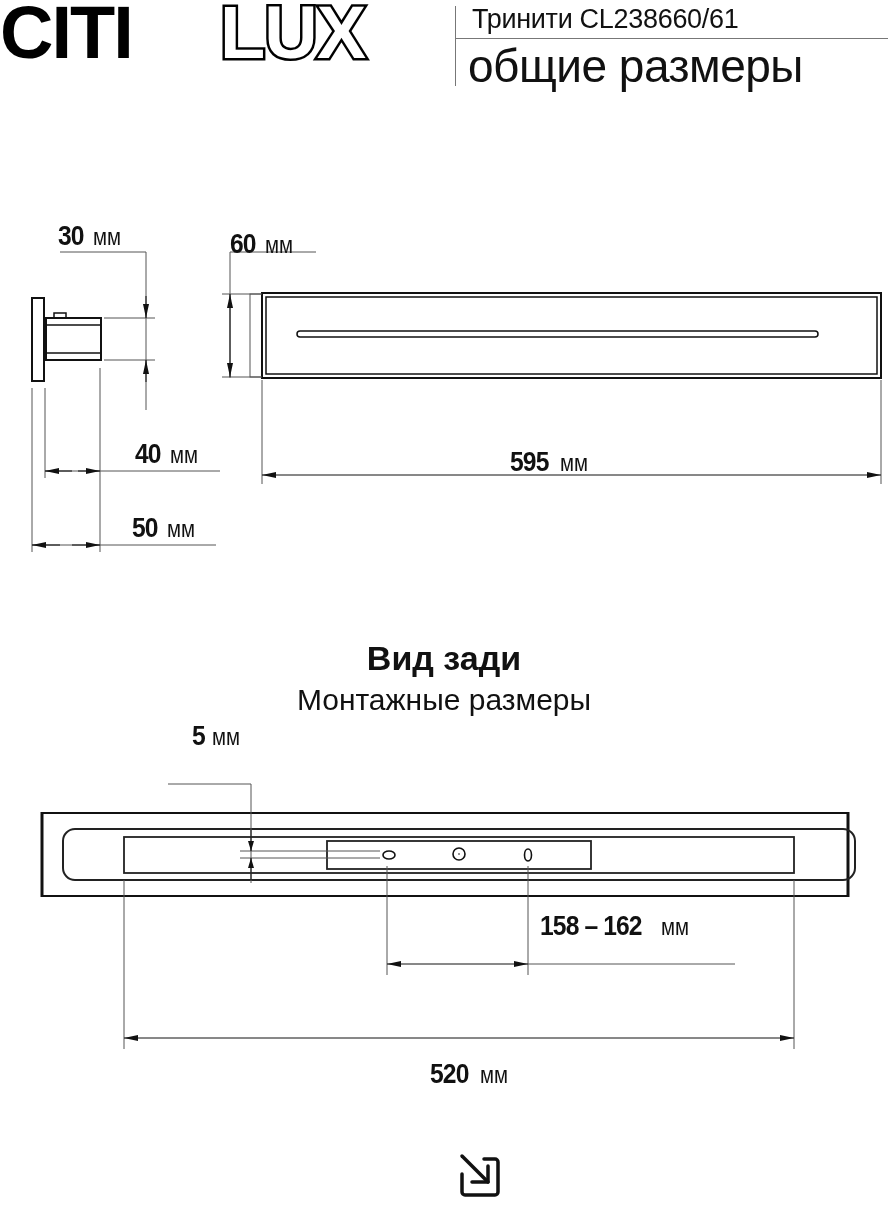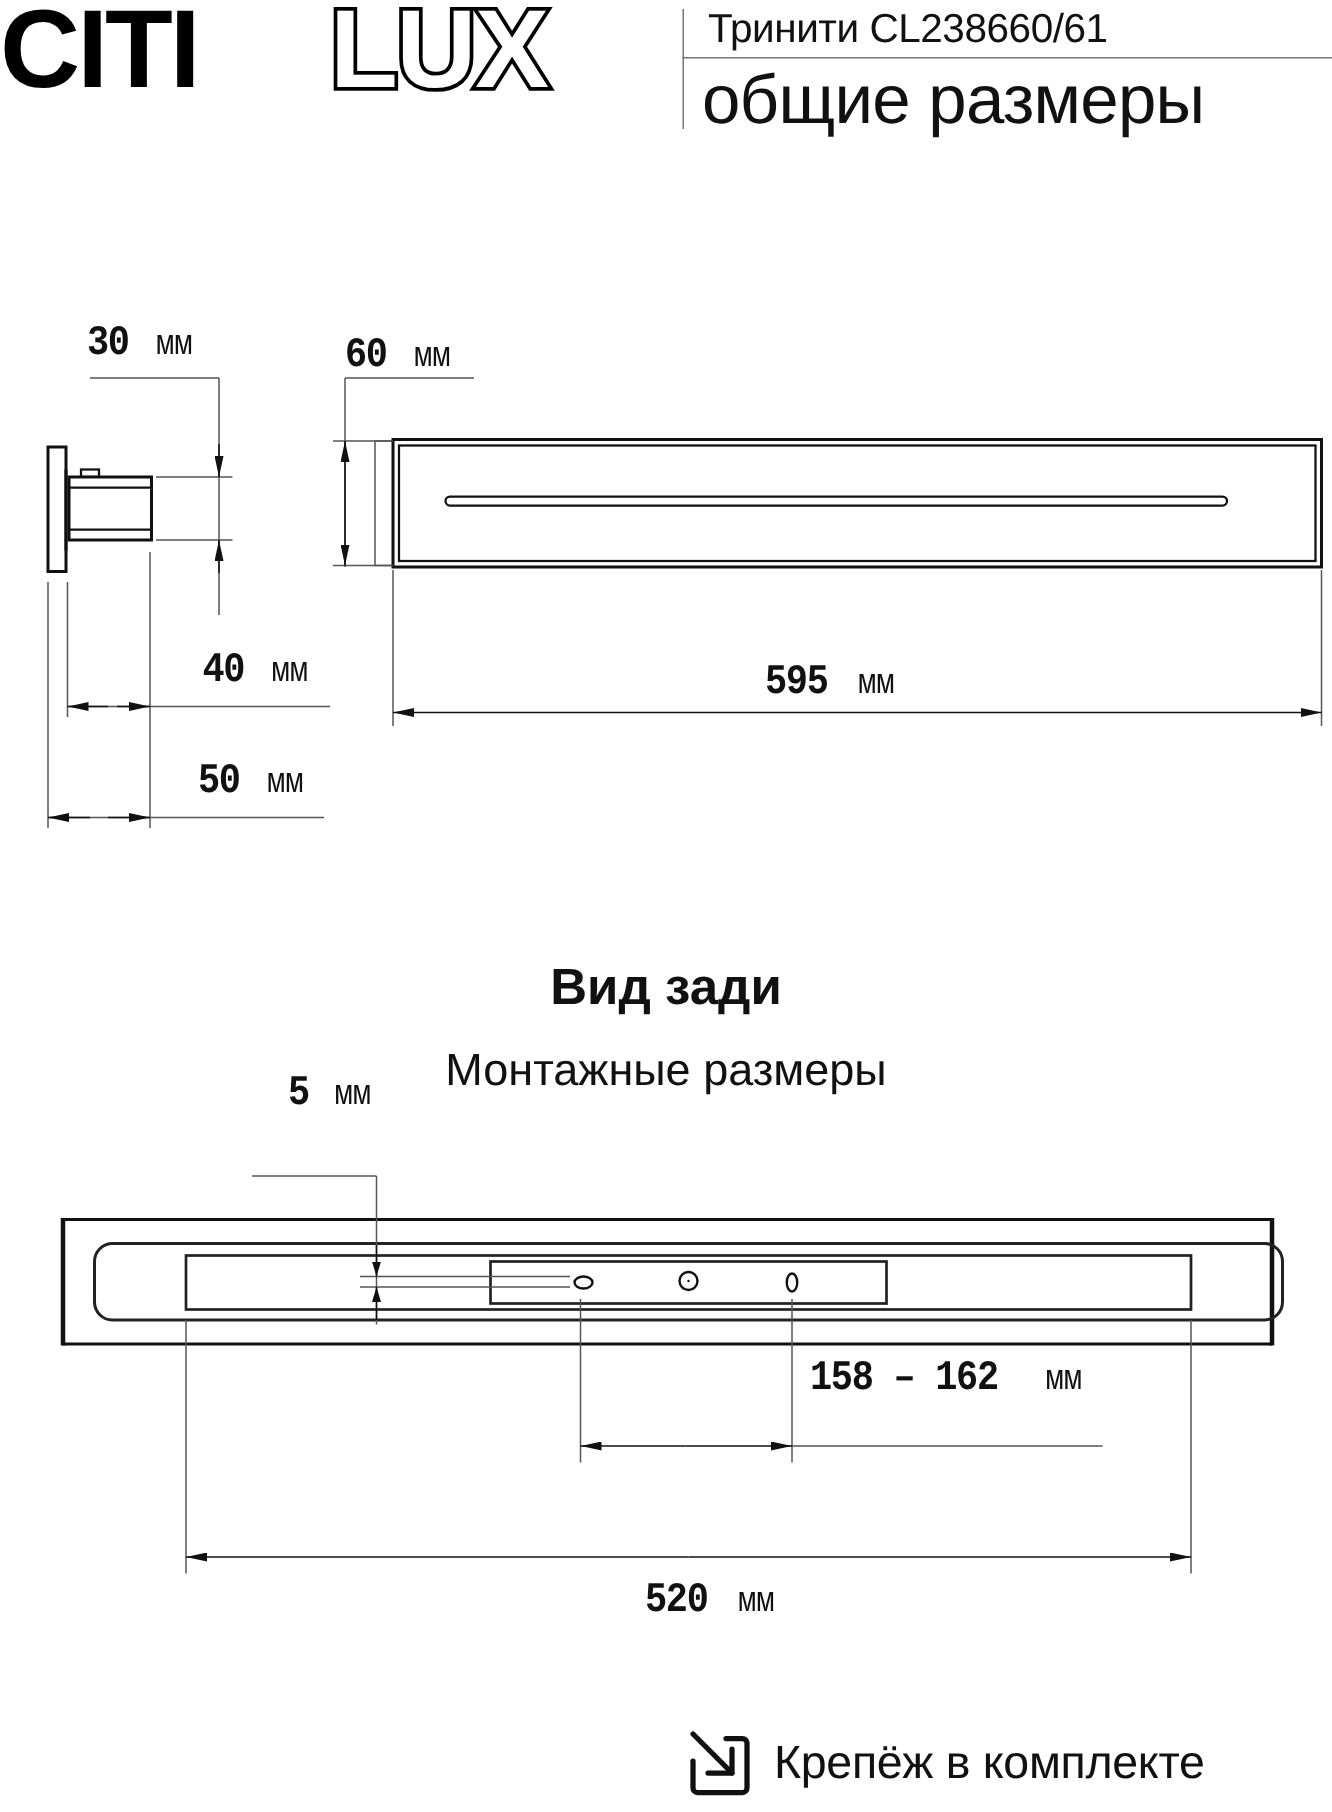--- a/index.html
+++ b/index.html
@@ -3,21 +3,21 @@
 <meta charset="utf-8">
 <style>
   html, body { margin: 0; padding: 0; background: #ffffff; }
   body { width: 888px; height: 1208px; position: relative; overflow: hidden; font-family: "Liberation Sans", sans-serif; color: #111; }
   .abs { position: absolute; }
   .logo { left: 0; top: 2px; height: 62px; width: 430px; }
   .header-sep { left: 455px; top: 6px; width: 1px; height: 80px; background: #777; }
   .header-line { left: 455px; top: 38px; width: 433px; height: 1px; background: #777; }
   .model { left: 472px; top: 2px; font-size: 27px; line-height: 34px; letter-spacing: -0.3px; white-space: nowrap; }
   .subtitle { left: 468px; top: 40px; font-size: 46px; line-height: 52px; letter-spacing: -0.5px; white-space: nowrap; }
-  .dim { font-family: Liberation Mono, monospace; white-space: nowrap; font-size: 28px; line-height: 32px; }
+  .dim { font-family: Liberation Sans, sans-serif; white-space: nowrap; font-size: 28px; line-height: 44px; }
   .dim .num { font-weight: bold; letter-spacing: -1px; transform: scaleX(0.88); display: inline-block; transform-origin: left; }
   .dim .unit { font-size: 24px; transform: scaleX(0.85); display: inline-block; transform-origin: left; margin-left: -2px; }
   .section-title { font-size: 34px; line-height: 40px; white-space: nowrap; text-align: center; width: 888px; left: 0; font-weight: bold; }
   .section-sub { font-size: 30px; line-height: 36px; white-space: nowrap; text-align: center; width: 888px; left: 0; }
   .footer { left: 458px; top: 1150px; height: 50px; display: flex; align-items: center; gap: 14px; }
   .footer-text { font-size: 31px; white-space: nowrap; letter-spacing: -0.2px; }
   svg.drawing { position: absolute; left: 0; top: 0; }
 </style>
 </head>
 <body>
@@ -147,35 +147,34 @@
 <div class="abs dim" style="left:230px; top:222px;">
   <span class="num">60</span>
   <span class="unit">мм</span>
 </div>
 <div class="abs dim" style="left:510px; top:440px;">
   <span class="num">595</span>
   <span class="unit">мм</span>
 </div>
 
 <div class="abs section-title" style="top:638px;">Вид зади</div>
-<div class="abs section-sub" style="top:696px;">Монтажные размеры</div>
+<div class="abs section-sub" style="top:682px;">Монтажные размеры</div>
 
 <div class="abs dim" style="left:168px; top:714px;margin-left:24px;">
   <span class="num">5</span>
   <span class="unit">мм</span>
 </div>
 <div class="abs dim" style="left:540px; top:904px;">
   <span class="num">158 – 162</span>
   <span class="unit">мм</span>
 </div>
 <div class="abs dim" style="left:430px; top:1052px;">
   <span class="num">520</span>
   <span class="unit">мм</span>
 </div>
 
 <div class="abs footer">
   <svg width="44" height="46" viewBox="0 0 44 46">
     <path d="M4 22 V40 a3 3 0 0 0 3 3 H37 a3 3 0 0 0 3 -3 V10 a3 3 0 0 0 -3 -3 H26" fill="none" stroke="#111" stroke-width="3.5" stroke-linecap="round" stroke-linejoin="round"></path>
     <line x1="4" y1="4" x2="30" y2="30" stroke="#111" stroke-width="3.5" stroke-linecap="round"></line>
     <polyline points="14,30 30,30 30,14" fill="none" stroke="#111" stroke-width="3.5" stroke-linecap="round" stroke-linejoin="round"></polyline>
   </svg>
-  <span class="footer-text">Крепёж в комплекте</span>
 </div>
 
 </body></html>

